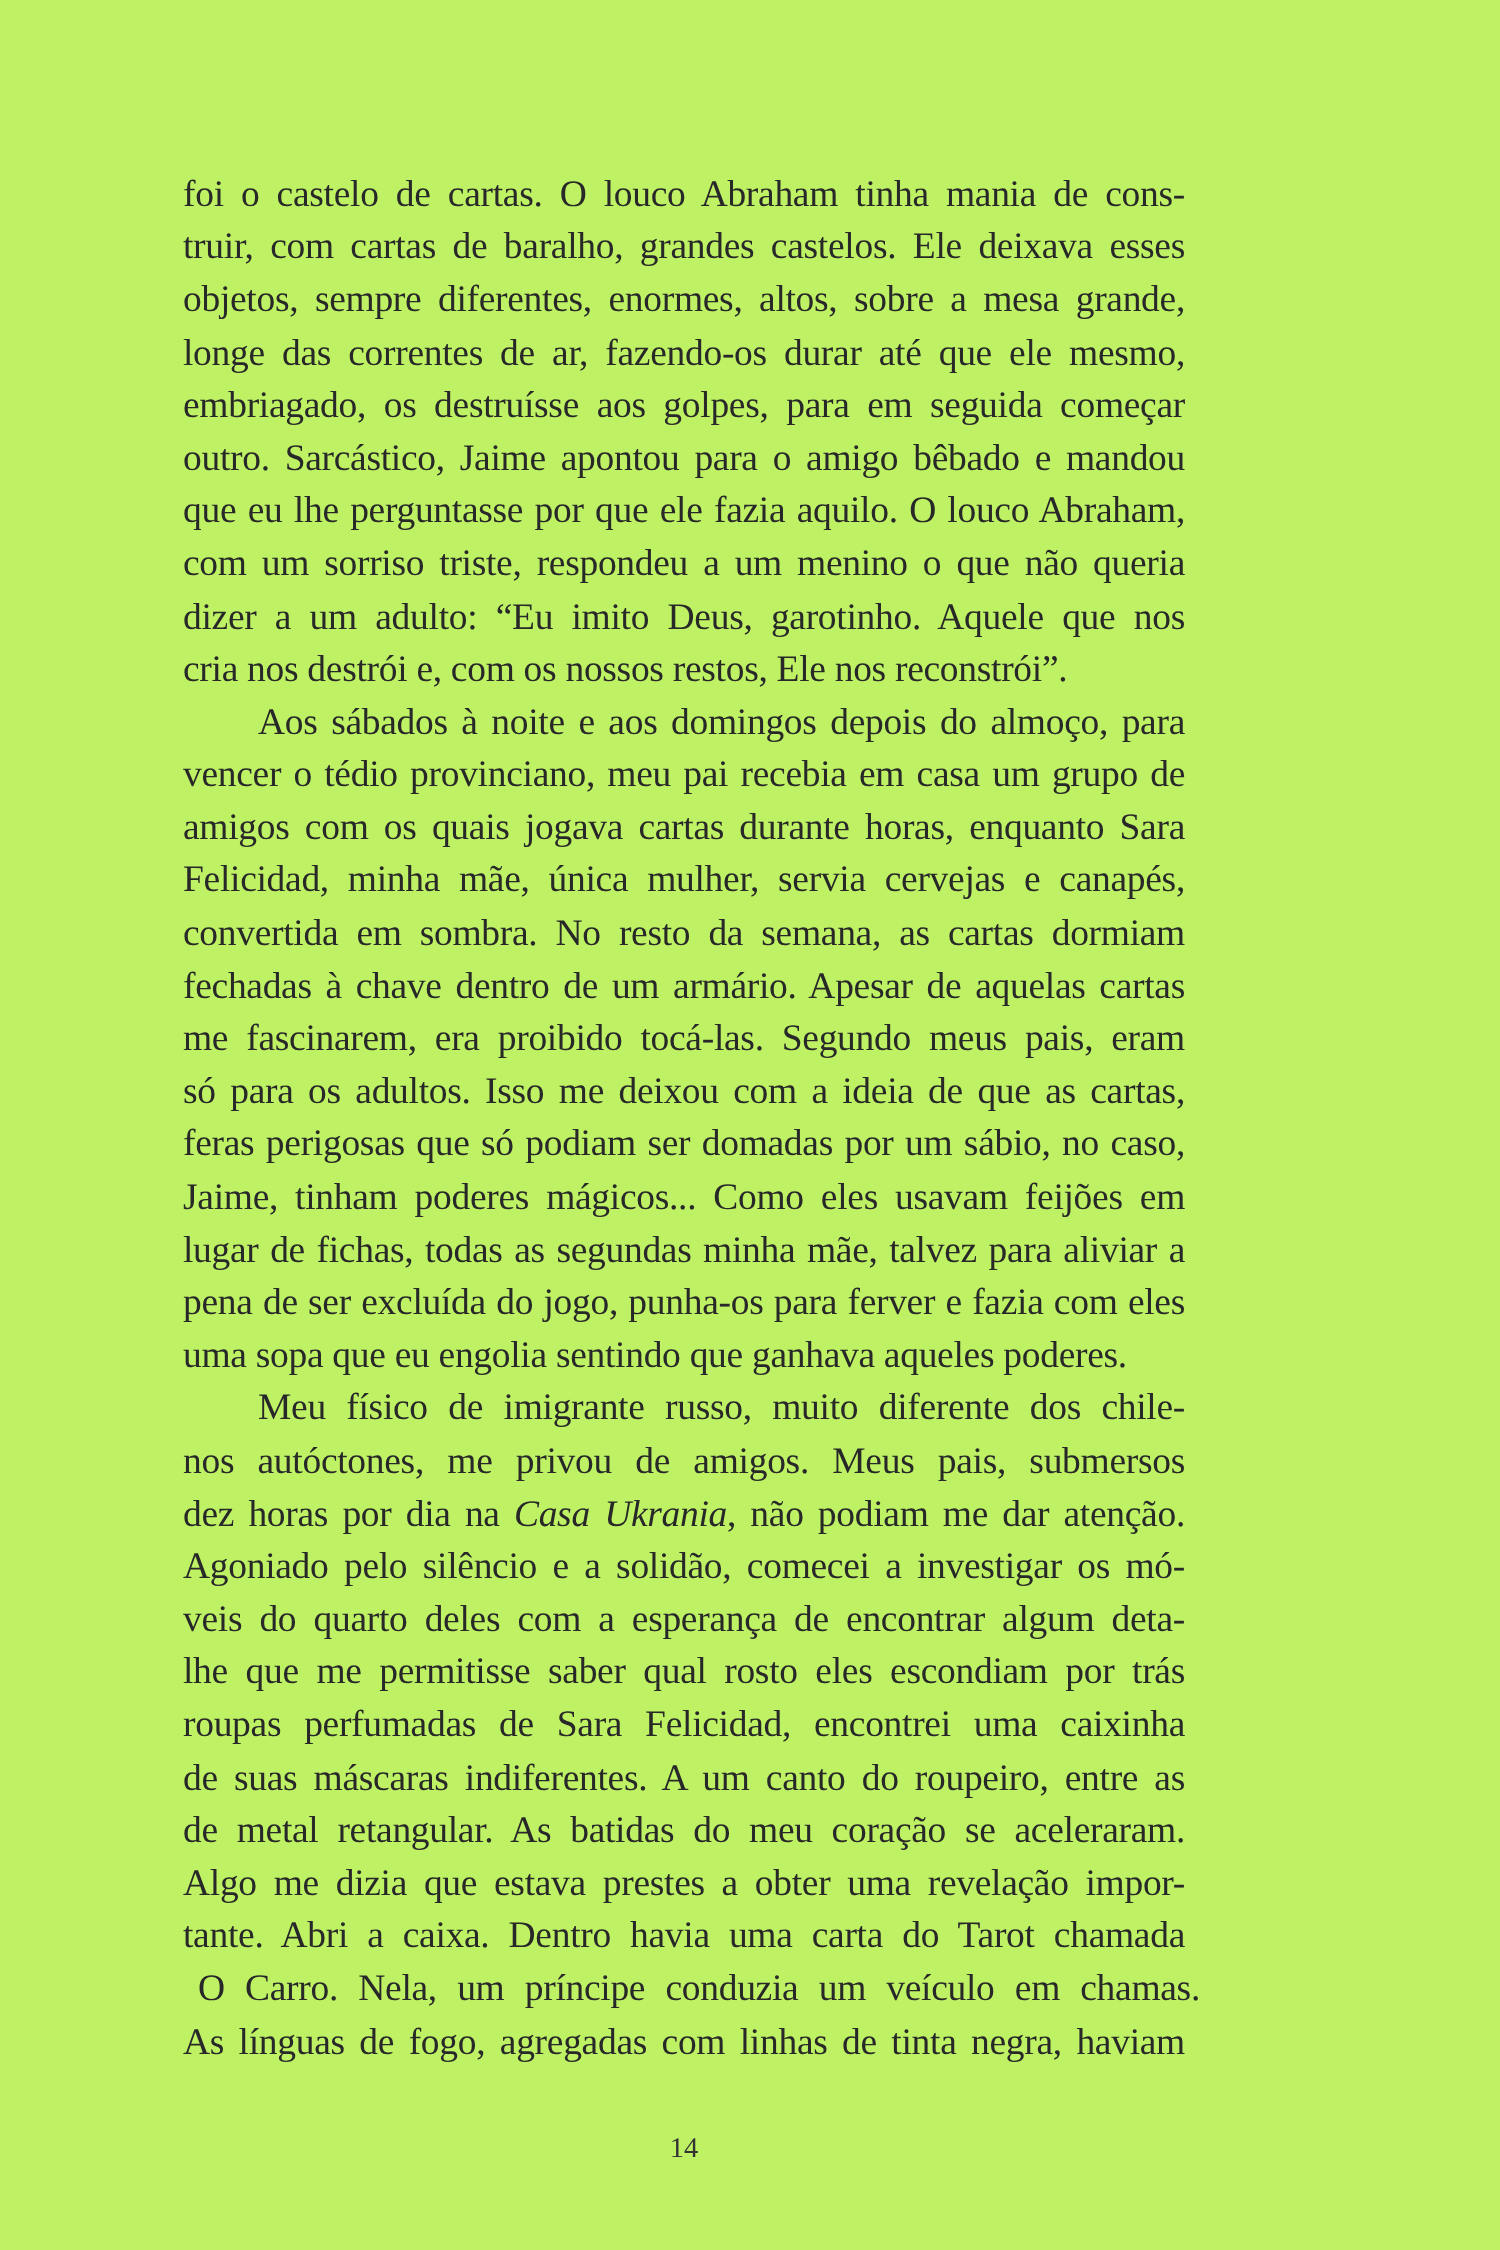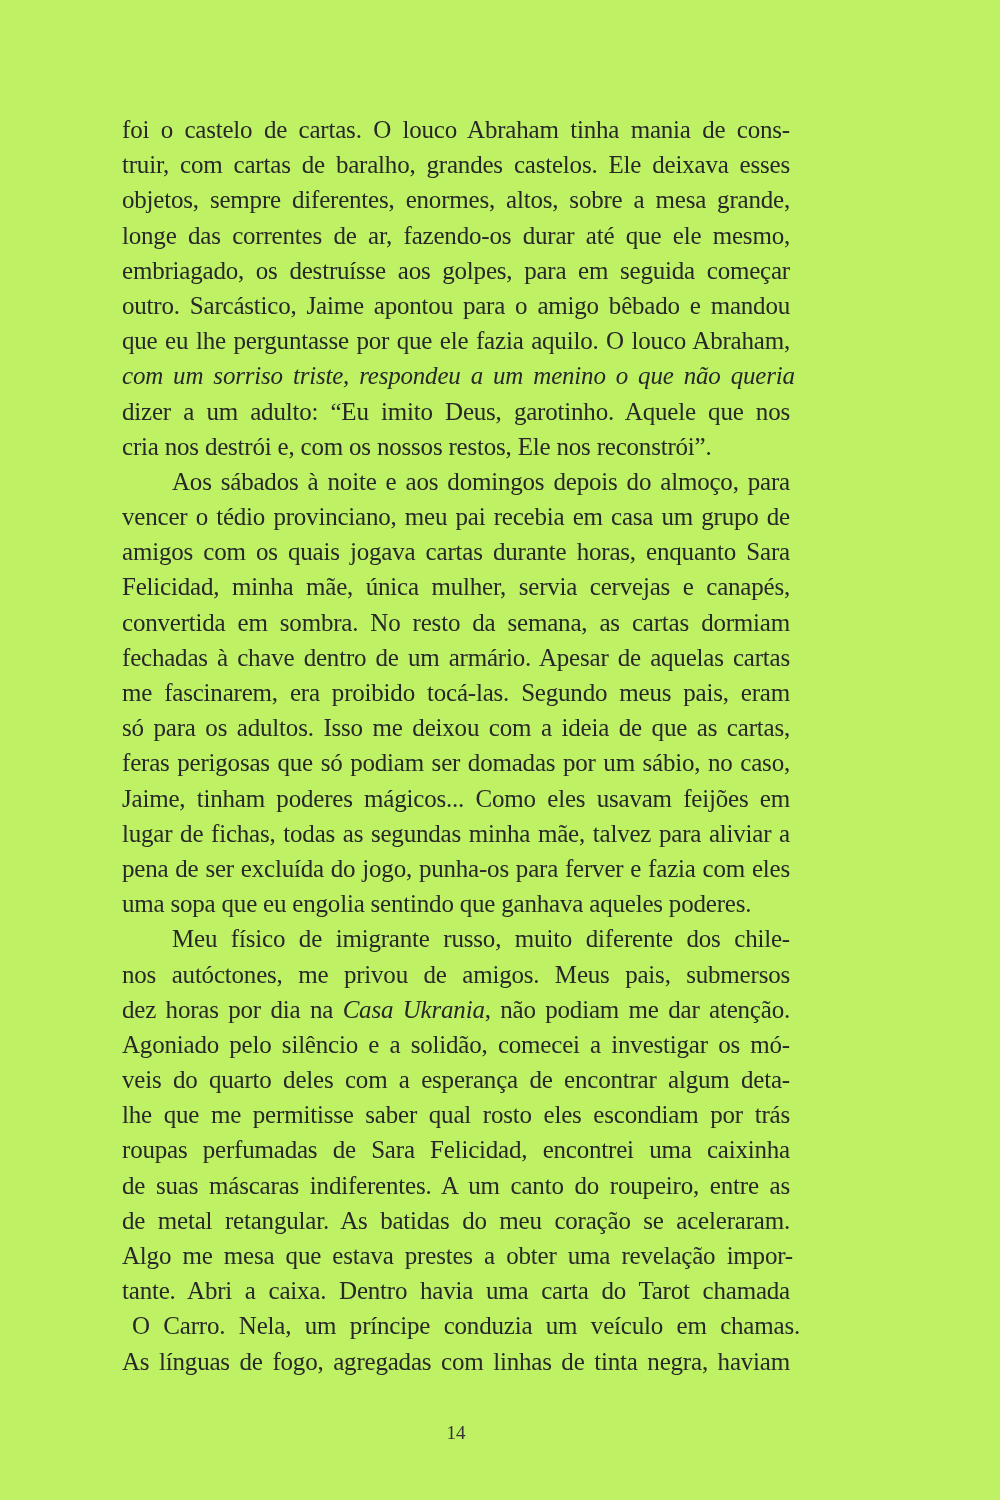--- a/index.html
+++ b/index.html
@@ -61,21 +61,21 @@
 <div class="book-page">
   <main class="text-block" id="text-block">
       <div class="paragraph">
         <div class="line"><span class="t" style="word-spacing: 5.41619px;"><span>foi o castelo de cartas. O louco Abraham tinha mania de cons-</span></span></div>
         <div class="line"><span class="t" style="word-spacing: 4.97222px;"><span>truir, com cartas de baralho, grandes castelos. Ele deixava esses</span></span></div>
         <div class="line"><span class="t" style="word-spacing: 5.00391px;"><span>objetos, sempre diferentes, enormes, altos, sobre a mesa grande,</span></span></div>
         <div class="line"><span class="t" style="word-spacing: 5.38906px;"><span>longe das correntes de ar, fazendo-os durar até que ele mesmo,</span></span></div>
         <div class="line"><span class="t" style="word-spacing: 5.71094px;"><span>embriagado, os destruísse aos golpes, para em seguida começar</span></span></div>
         <div class="line"><span class="t" style="word-spacing: 3.91667px;"><span>outro. Sarcástico, Jaime apontou para o amigo bêbado e mandou</span></span></div>
         <div class="line"><span class="t" style="word-spacing: 1.55398px;"><span>que eu lhe perguntasse por que ele fazia aquilo. O louco Abraham,</span></span></div>
-        <div class="line"><span class="t" style="word-spacing: 4.02131px; font-style: italic;"><span>com um sorriso triste, respondeu a um menino o que não queria</span></span></div>
+        <div class="line"><span class="t" style="word-spacing: 4.02131px;"><span>com um sorriso triste, respondeu a um menino o que não queria</span></span></div>
         <div class="line"><span class="t" style="word-spacing: 6.20781px; margin-top: 24px;"><span>dizer a um adulto: “Eu imito Deus, garotinho. Aquele que nos</span></span></div>
         <div class="line"><span class="t"><span>cria nos destrói e, com os nossos restos, Ele nos reconstrói”.</span></span></div>
       </div>
       <div class="paragraph">
         <div class="line indent"><span class="t" style="word-spacing: 3.02031px;"><span>Aos sábados à noite e aos domingos depois do almoço, para</span></span></div>
         <div class="line"><span class="t" style="word-spacing: 2.17472px;"><span>vencer o tédio provinciano, meu pai recebia em casa um grupo de</span></span></div>
         <div class="line"><span class="t" style="word-spacing: 4.17014px;"><span>amigos com os quais jogava cartas durante horas, enquanto Sara</span></span></div>
         <div class="line"><span class="t" style="word-spacing: 6.5625px; margin-top: 45px;"><span>Felicidad, minha mãe, única mulher, servia cervejas e canapés,</span></span></div>
         <div class="line"><span class="t" style="word-spacing: 6.03472px;"><span>convertida em sombra. No resto da semana, as cartas dormiam</span></span></div>
         <div class="line"><span class="t" style="word-spacing: 3.16094px; text-align: right;"><span>fechadas à chave dentro de um armário. Apesar de aquelas cartas</span></span></div>
@@ -90,20 +90,20 @@
       <div class="paragraph">
         <div class="line indent"><span class="t" style="word-spacing: 7.59766px;"><span>Meu físico de imigrante russo, muito diferente dos chile-</span></span></div>
         <div class="line"><span class="t" style="word-spacing: 9.5px;"><span>nos autóctones, me privou de amigos. Meus pais, submersos</span></span></div>
         <div class="line"><span class="t" style="word-spacing: 3.45597px;"><span>dez horas por dia na </span><em>Casa Ukrania</em><span>, não podiam me dar atenção.</span></span></div>
         <div class="line"><span class="t" style="word-spacing: 4.25781px;"><span>Agoniado pelo silêncio e a solidão, comecei a investigar os mó-</span></span></div>
         <div class="line"><span class="t" style="word-spacing: 5.40781px;"><span>veis do quarto deles com a esperança de encontrar algum deta-</span></span></div>
         <div class="line"><span class="t" style="word-spacing: 5.69688px;"><span>lhe que me permitisse saber qual rosto eles escondiam por trás</span></span></div>
         <div class="line"><span class="t" style="word-spacing: 9.25px;"><span>roupas perfumadas de Sara Felicidad, encontrei uma caixinha</span></span></div>
         <div class="line"><span class="t" style="word-spacing: 4.74688px;"><span>de suas máscaras indiferentes. A um canto do roupeiro, entre as</span></span></div>
         <div class="line"><span class="t" style="word-spacing: 6.55035px; text-align: right;"><span>de metal retangular. As batidas do meu coração se aceleraram.</span></span></div>
-        <div class="line"><span class="t" style="word-spacing: 5.17812px;"><span>Algo me mesa que estava prestes a obter uma revelação impor-</span></span></div>
+        <div class="line"><span class="t" style="word-spacing: 5.17812px;"><span>Algo me dizia que estava prestes a obter uma revelação impor-</span></span></div>
         <div class="line"><span class="t" style="word-spacing: 6.72031px;"><span>tante. Abri a caixa. Dentro havia uma carta do Tarot chamada</span></span></div>
         <div class="line"><span class="t" style="word-spacing: 7.45486px; margin-left: 10px;"><span>O Carro. Nela, um príncipe conduzia um veículo em chamas.</span></span></div>
         <div class="line"><span class="t" style="word-spacing: 3.63437px;"><span>As línguas de fogo, agregadas com linhas de tinta negra, haviam</span></span></div>
       </div>
     </main>
   <footer class="folio">14</footer>
 </div>
 
 </body></html>

